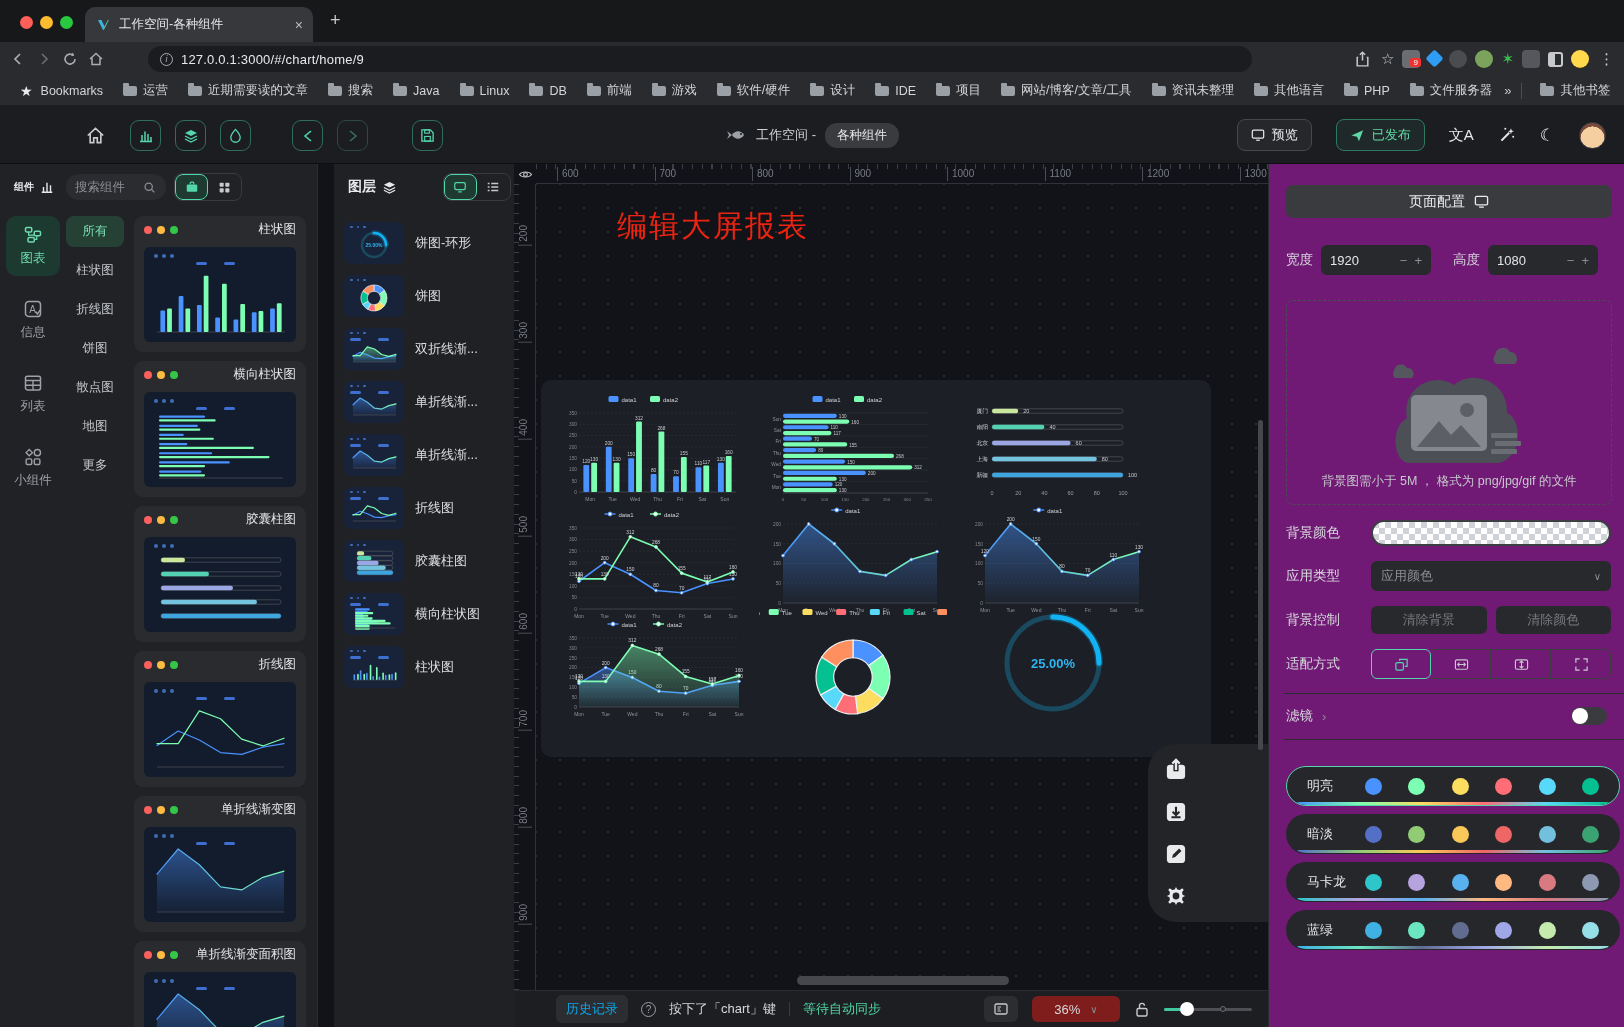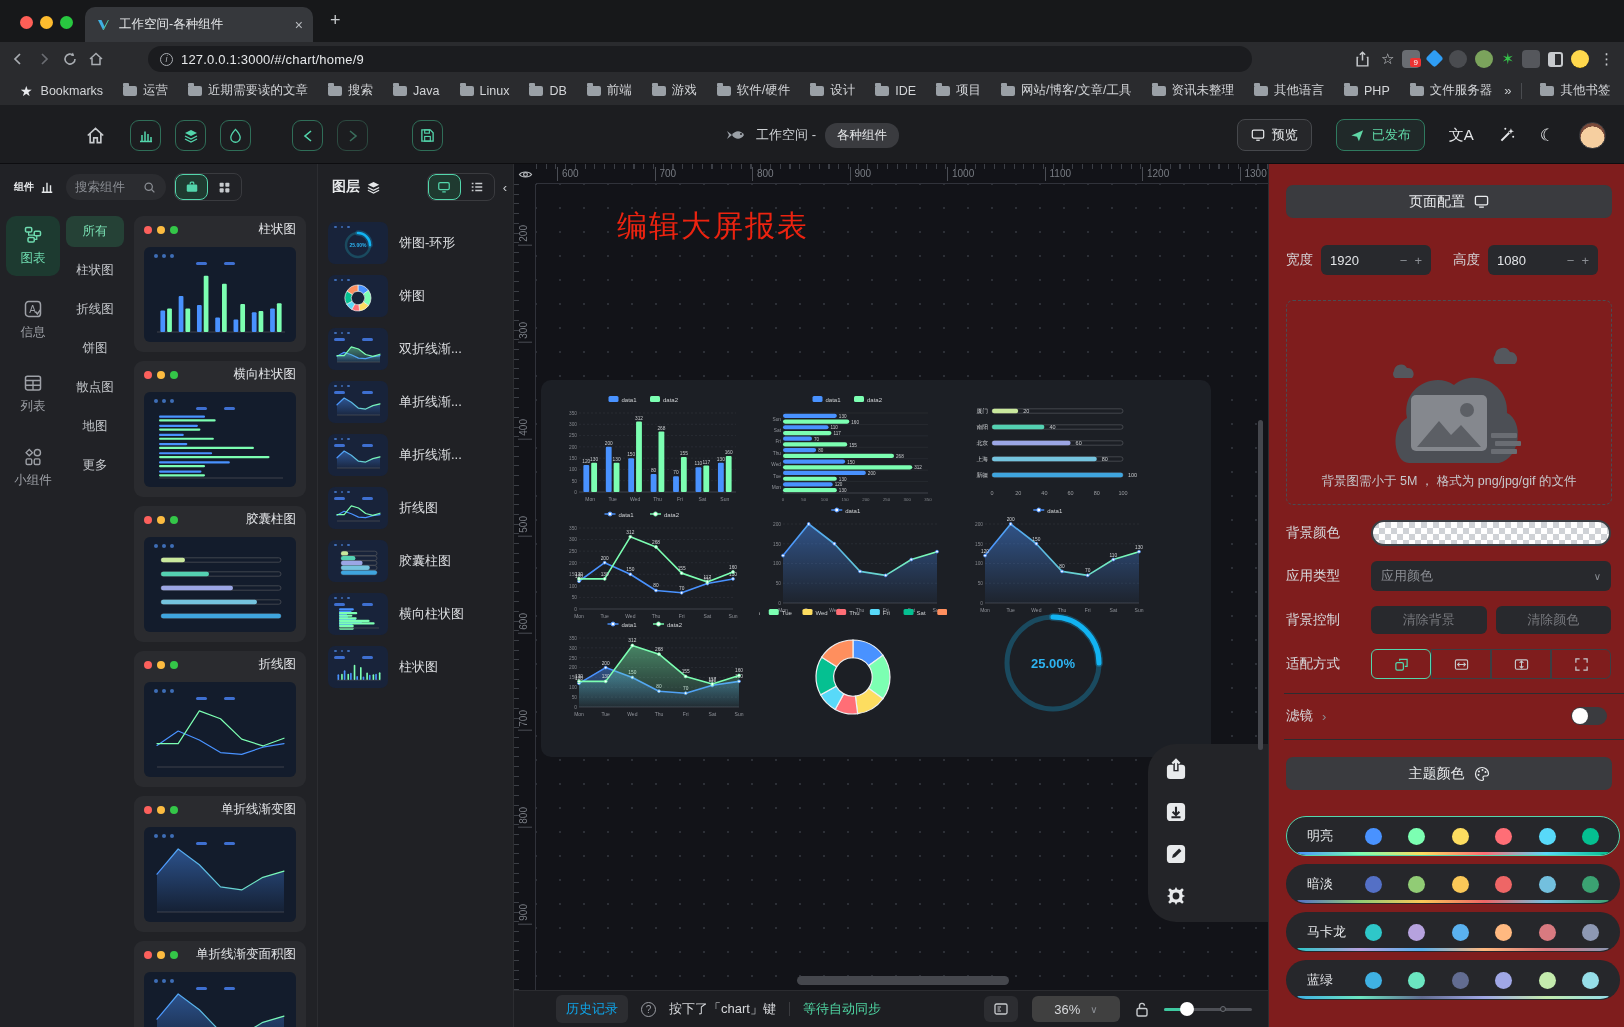--- a/index.html
+++ b/index.html
@@ -66,21 +66,21 @@
   .dot{width:8px;height:8px;border-radius:50%;}
   .dot.r{background:#fc605c;}.dot.y{background:#fdbc40;}.dot.g{background:#34c648;}
   .card-title{margin-left:auto;font-size:12.5px;color:#e3e5e8;}
   .card-body{padding:4px 10px 10px;}
   .thumb{background:#131c2c;border-radius:6px;padding:5px 8px 6px;}
   .thumb-dots{display:flex;gap:4px;margin:2px 0 2px 2px;}
   .thumb-dots i{width:4px;height:4px;border-radius:50%;background:#3e6db6;}
   .thumb-dots.sm i{width:2.5px;height:2.5px;}
 
   
-  #layerpanel{left:318px;top:164px;width:196px;height:863px;background:#202125;border-right:1px solid #2c2d31;}
+  #layerpanel{left:334px;top:164px;width:196px;height:863px;background:#202125;border-right:1px solid #2c2d31;}
   #layer-header{position:absolute;left:0;top:0;width:100%;height:46px;display:flex;align-items:center;padding:0 6px 0 14px;gap:6px;}
   #layer-title{font-size:14px;color:#e6e8ea;font-weight:bold;}
   #layer-collapse{margin-left:2px;color:#c7cacd;font-size:13px;}
   #layer-list{position:absolute;left:10px;top:52px;right:4px;bottom:0;}
   .layer-item{display:flex;align-items:center;gap:11px;height:53px;}
   .layer-thumb{width:60px;height:42px;background:#18233a;border-radius:7px;padding:2px 4px;flex:none;}
   .layer-label{font-size:13px;color:#dcdee1;white-space:nowrap;}
 
   
   #canvas{left:514px;top:164px;width:754px;height:826px;background:#121318;overflow:hidden;
@@ -102,29 +102,29 @@
 
   
   #footer{left:514px;top:990px;width:754px;height:37px;background:#1d1e22;border-top:1px solid #2b2c30;display:flex;align-items:center;padding:0 16px 0 42px;gap:13px;}
   #btn-history{background:#2c2d31;border-radius:6px;padding:5px 10px;font-size:13px;color:#0ea5e9;}
   .help-ic{width:15px;height:15px;border:1.2px solid #9a9da3;border-radius:50%;color:#9a9da3;font-size:10px;text-align:center;line-height:14px;}
   #key-hint{font-size:13px;color:#d6d8db;}
   .ft-sep{width:1px;height:14px;background:#3a3b3f;}
   #sync-status{font-size:13px;color:#4fd6a3;}
   #ft-right{margin-left:auto;display:flex;align-items:center;gap:14px;}
   #btn-layout{background:#2c2d31;border-radius:6px;width:34px;height:26px;display:flex;align-items:center;justify-content:center;}
-  #zoom-select{background:#404040;border-radius:6px;height:26px;width:88px;display:flex;align-items:center;justify-content:center;gap:10px;font-size:13px;color:#d6d8db;}
+  #zoom-select{background:#7f1d1d;border-radius:6px;height:26px;width:88px;display:flex;align-items:center;justify-content:center;gap:10px;font-size:13px;color:#d6d8db;}
   .chev{color:#8b8e94;font-size:10px;}
   #zoom-slider{position:relative;width:88px;height:3px;background:#4d4f55;border-radius:2px;}
   #zoom-slider .fill{position:absolute;left:0;top:0;height:3px;width:22px;background:#3ec9a0;border-radius:2px;}
   #zoom-slider .knob{position:absolute;left:16px;top:-6px;width:14px;height:14px;border-radius:50%;background:#fff;}
   #zoom-slider .mark{position:absolute;left:56px;top:-2px;width:6px;height:6px;border-radius:50%;background:#26272b;border:1.5px solid #6a6d73;}
 
   
-  #rightpanel{left:1268px;top:164px;width:356px;height:863px;background:#7f1d1d;border-left:1px solid #2c2d31;padding:21px 13px 0 17px;}
+  #rightpanel{left:1268px;top:164px;width:356px;height:863px;background:#701a75;border-left:1px solid #2c2d31;padding:21px 13px 0 17px;}
   .panel-btn{width:326px;height:33px;background:#3a3b3f;border-radius:7px;display:flex;align-items:center;justify-content:center;gap:9px;font-size:14px;color:#e8eaec;}
   #size-row{display:flex;align-items:center;margin-top:27px;gap:8px;}
   .size-label{font-size:13.5px;color:#d6d8db;}
   .num-input{background:#28292d;border-radius:6px;height:30px;display:flex;align-items:center;padding:0 9px;gap:7px;}
   .num-input .val{font-size:13px;color:#e3e5e8;}
   .num-input .stp{color:#8b8e94;font-size:13px;}
   #upload-box{margin-top:25px;width:326px;height:205px;border:1px dashed #4a4c52;border-radius:7px;display:flex;flex-direction:column;align-items:center;justify-content:flex-end;padding-bottom:14px;position:relative;}
   #upload-hint{font-size:12.5px;color:#c6c8cc;}
   .cfg-row{display:flex;align-items:center;margin-top:15px;}
   .cfg-label{width:85px;font-size:13.5px;color:#d6d8db;flex:none;}
@@ -1491,30 +1491,20 @@
     <div id="filter-row">
       <span id="filter-label">
         <span>滤镜</span>
         <span class="chev" style="font-size:13px">›</span>
       </span>
       <span id="filter-toggle">
           <span class="tknob"></span>
         </span>
     </div>
     <div class="divider"></div>
-    <div class="panel-btn" style="margin-top:17px">
-      <span>主题颜色</span>
-      <svg width="16" height="16" viewBox="0 0 16 16">
-          <path d="M8 1.5 A6.5 6.5 0 1 0 8 14.5 C9.5 14.5 9.8 13.3 9.2 12.4 C8.5 11.4 9.2 10 10.6 10 H12.5 A2.2 2.2 0 0 0 14.5 7.6 A6.5 6.5 0 0 0 8 1.5 Z" stroke="#e8eaec" stroke-width="1.2" fill="none"></path>
-          <circle cx="5" cy="5.5" r="1" fill="#e8eaec"></circle>
-          <circle cx="8.5" cy="4" r="1" fill="#e8eaec"></circle>
-          <circle cx="11.5" cy="6" r="1" fill="#e8eaec"></circle>
-          <circle cx="4.5" cy="9" r="1" fill="#e8eaec"></circle>
-        </svg>
-    </div>
     <div id="theme-rows">
         <div class="theme-row selected">
     <span class="theme-name">明亮</span>
     <span class="theme-dots">
             <span class="theme-dot" style="background: rgb(73, 146, 255);"></span>
             <span class="theme-dot" style="background: rgb(124, 255, 178);"></span>
             <span class="theme-dot" style="background: rgb(253, 221, 96);"></span>
             <span class="theme-dot" style="background: rgb(255, 110, 118);"></span>
             <span class="theme-dot" style="background: rgb(88, 217, 249);"></span>
             <span class="theme-dot" style="background: rgb(5, 192, 145);"></span>

